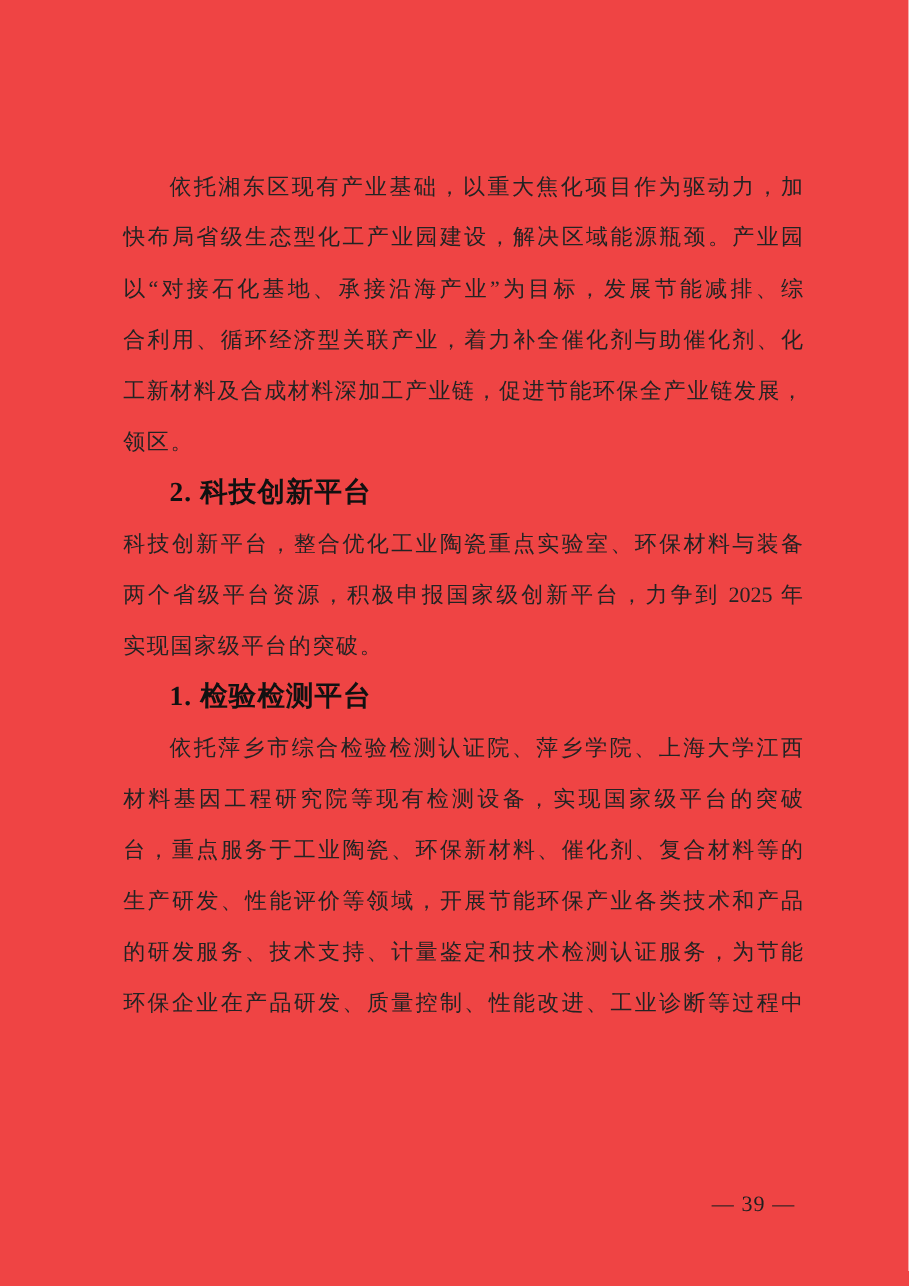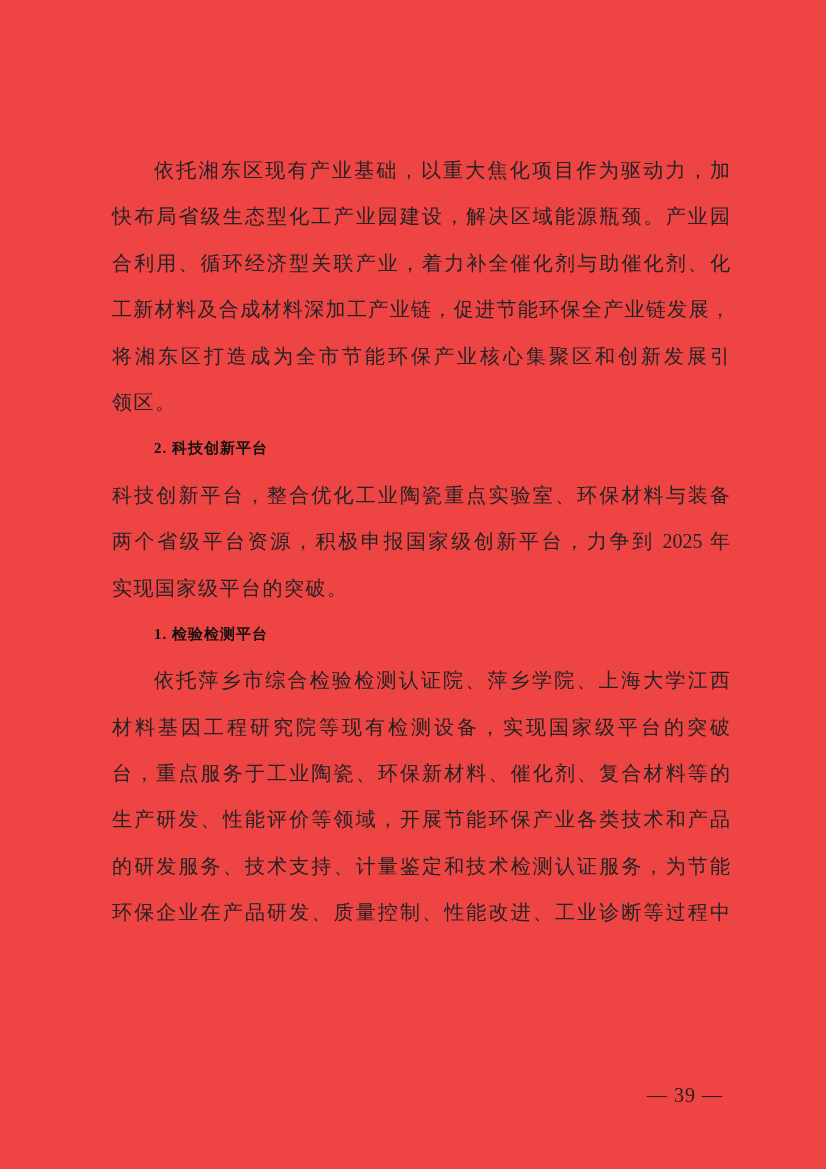--- a/index.html
+++ b/index.html
@@ -35,21 +35,21 @@
   .line.just {
     letter-spacing: 0;
     text-align-last: justify;
     white-space: normal;
   }
   .line.indent {
     text-indent: 42px;
   }
   .line.heading {
     font-weight: bold;
-    font-size: 15px;
+    font-size: 25px;
     letter-spacing: 1px;
     color: #111111;
   }
   .footer {
     position: absolute;
     top: 1080px;
     right: 103px;
     height: 30px;
     line-height: 30px;
     font-size: 20px;
@@ -59,23 +59,23 @@
 </style>
 </head>
 <body>
 
 <div class="sheet">
   <div class="textblock">
 
     <div class="para">
       <div class="line indent just">依托湘东区现有产业基础，以重大焦化项目作为驱动力，加</div>
       <div class="line just">快布局省级生态型化工产业园建设，解决区域能源瓶颈。产业园</div>
+      <div class="line just">以“对接石化基地、承接沿海产业”为目标，发展节能减排、综</div>
       <div class="line just">合利用、循环经济型关联产业，着力补全催化剂与助催化剂、化</div>
       <div class="line just">工新材料及合成材料深加工产业链，促进节能环保全产业链发展，</div>
-      <div class="line just">将湘东区打造成为全市节能环保产业核心集聚区和创新发展引</div>
       <div class="line">领区。</div>
     </div>
 
     <div class="line heading indent">2. 科技创新平台</div>
 
     <div class="para">
       <div class="line just">科技创新平台，整合优化工业陶瓷重点实验室、环保材料与装备</div>
       <div class="line just">两个省级平台资源，积极申报国家级创新平台，力争到 2025 年</div>
       <div class="line">实现国家级平台的突破。</div>
     </div>

